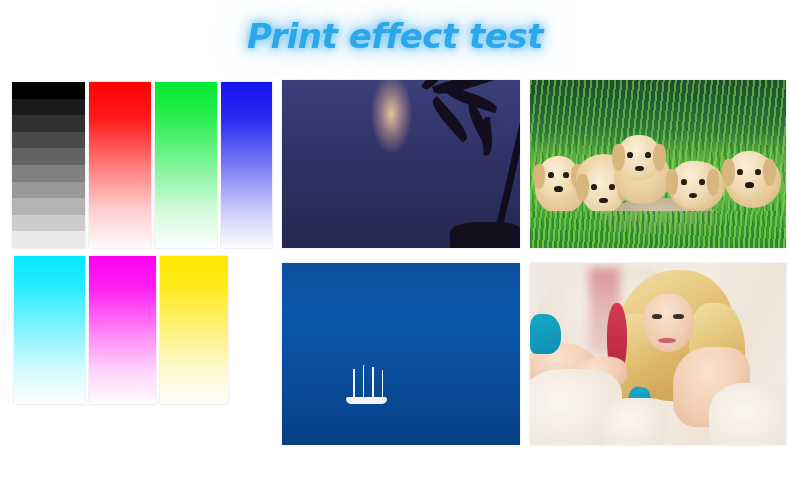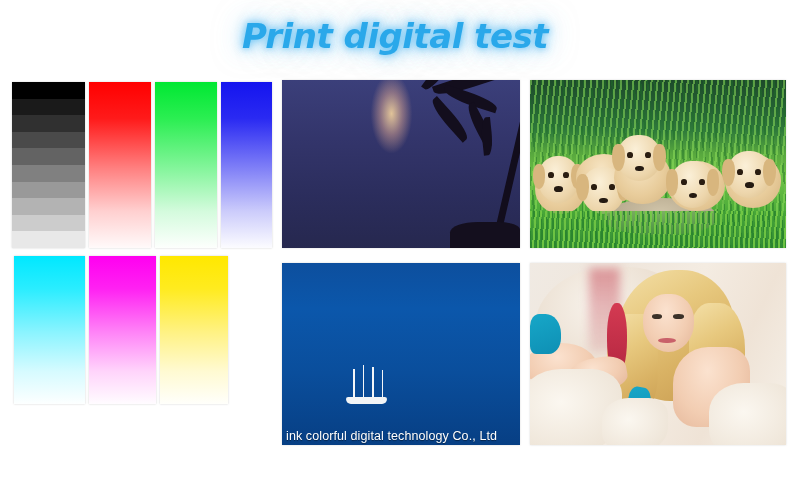--- a/index.html
+++ b/index.html
@@ -281,21 +281,21 @@
   .model-lace {
     position: absolute;
     background: radial-gradient(ellipse at 40% 40%, #fbf7f0, #eadfd0);
     border-radius: 40% 30% 45% 35%;
   }
 </style>
 </head>
 <body>
 
 <div id="title-area">
-  <div id="page-title">Print digital test</div>
+  <div id="page-title">Print effect test</div>
 </div>
 
 <div id="swatch-panel">
 
   <div class="bar" id="gray-wedge">
     <div class="step" style="background:#000000"></div>
     <div class="step" style="background:#1a1a1a"></div>
     <div class="step" style="background:#303030"></div>
     <div class="step" style="background:#4a4a4a"></div>
     <div class="step" style="background:#636363"></div>
@@ -399,21 +399,20 @@
   <div class="ship-island"></div>
   <div class="ship-island-2"></div>
   <div class="layer ship-sea"></div>
 
   <div class="mast" style="left:30%;top:58%;height:16%;"></div>
   <div class="mast" style="left:34%;top:56%;height:18%;"></div>
   <div class="mast" style="left:38%;top:57%;height:17%;"></div>
   <div class="mast" style="left:42%;top:59%;height:15%;"></div>
   <div class="ship-hull"></div>
 
-  <div class="ship-caption">ink colorful digital technology Co., Ltd</div>
 </div>
 
 <div class="photo" id="photo-model">
   <div class="layer model-bg"></div>
   <div class="model-pillow"></div>
   <div class="model-red-streak-bg"></div>
 
   <div class="model-hair" style="left:34%;top:4%;width:46%;height:72%;border-radius:50% 45% 40% 45%;"></div>
   <div class="model-hair" style="left:30%;top:28%;width:20%;height:58%;border-radius:40% 30% 45% 50%;"></div>
   <div class="model-hair" style="left:62%;top:22%;width:22%;height:56%;border-radius:35% 45% 50% 40%;"></div>

